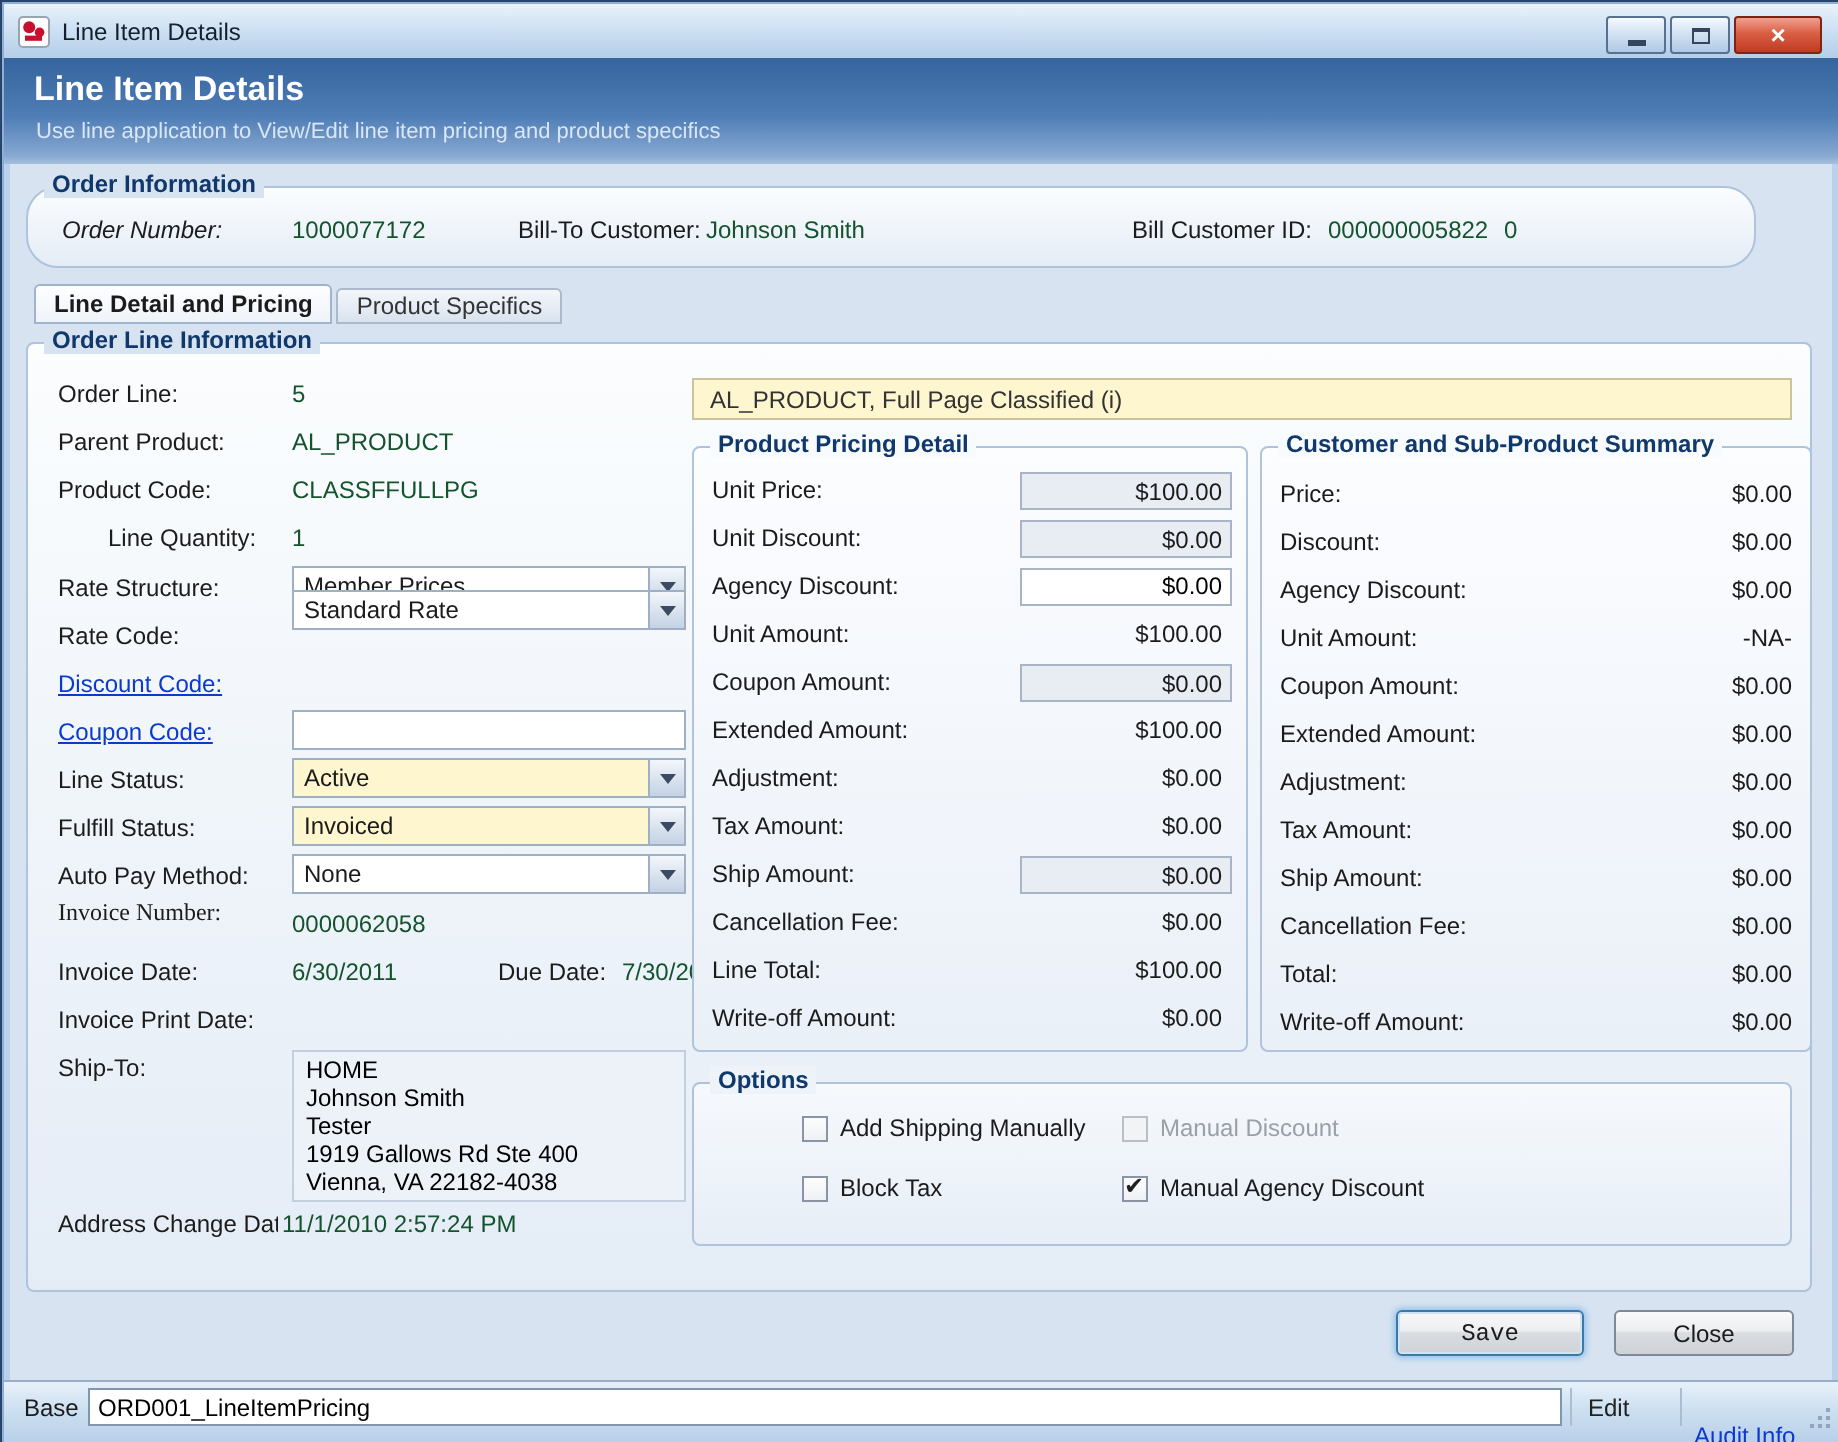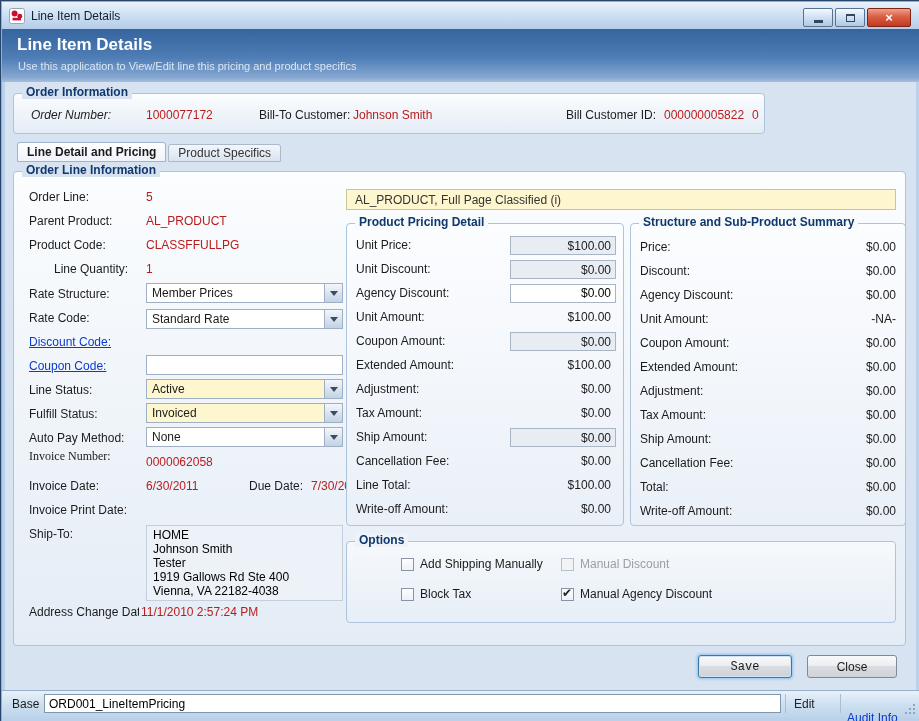--- a/index.html
+++ b/index.html
@@ -29,21 +29,21 @@
   .gb-title.on-page{background:#d7e3f1;}
   .gb-title.on-box{background:#f8fbfe;}
   .gb-title.on-box-mid{background:#eef3f9;}
   
   .tabs{position:absolute;left:16px;top:141px;display:flex;align-items:flex-end;gap:2px;}
   .tab{padding:0 9px;display:flex;align-items:center;border:1px solid #9fb4cf;border-radius:3px 3px 0 0;cursor:pointer;box-sizing:border-box;}
   .tab.active{height:20px;background:linear-gradient(180deg,#fdfeff,#eff4fa);font-weight:bold;}
   .tab.inactive{height:18px;background:linear-gradient(180deg,#f3f7fb,#d9e3ee);color:#333;border-color:#aab9cc;}
   
   .lbl{position:absolute;white-space:nowrap;color:#1c1c1c;}
-  .val{position:absolute;white-space:nowrap;color:#b91c1c;}
+  .val{position:absolute;white-space:nowrap;color:#14532d;}
   .link{position:absolute;white-space:nowrap;color:#0b3bcd;text-decoration:underline;cursor:pointer;}
   .clip{overflow:hidden;text-overflow:clip;}
   .combo{position:absolute;height:20px;background:#fff;border:1px solid #9fb0c4;display:flex;box-sizing:border-box;cursor:pointer;gap:44px;}
   .combo.yellow{background:#fdf6cf;}
   .combo-val{flex:1;padding:2px 5px 0;overflow:hidden;white-space:nowrap;}
   .combo-btn{width:17px;border-left:1px solid #9fb0c4;background:linear-gradient(180deg,#f3f7fb,#dbe4ef 50%,#c3d2e4);display:flex;align-items:center;justify-content:center;flex:none;}
   .tri{width:0;height:0;border-left:4px solid transparent;border-right:4px solid transparent;border-top:5px solid #3c4c60;}
   .txt-input{position:absolute;height:20px;border:1px solid #9fb0c4;box-sizing:border-box;padding:0 5px;font:12px "Liberation Sans",sans-serif;background:#fff;}
   .banner{position:absolute;left:345px;top:188px;width:550px;height:21px;background:#fdf6cf;border:1px solid #c9c49a;box-sizing:border-box;padding:3px 8px 0;color:#333;white-space:nowrap;overflow:hidden;}
   .shipto{position:absolute;left:145px;top:524px;width:197px;height:76px;background:#edf2f8;border:1px solid #c3cfdd;box-sizing:border-box;padding:2px 6px;line-height:14px;white-space:pre-line;color:#000;}
@@ -98,26 +98,26 @@
           <span class="glyph-max"></span>
         </span>
       <span class="win-btn close">
           <span>×</span>
         </span>
     </span>
   </div>
 
   <div class="header">
     <div class="header-title">Line Item Details</div>
-    <div class="header-sub">Use this application to View/Edit line this pricing and product specifics</div>
+    <div class="header-sub">Use line application to View/Edit line item pricing and product specifics</div>
   </div>
 
   <div class="content-bg"></div>
 
-  <div class="groupbox" style="left:12px;top:92px;width:752px;height:41px;">
+  <div class="groupbox" style="left:12px;top:92px;width:865px;height:41px;border-radius:16px;">
     <span class="gb-title on-page">Order Information</span>
   </div>
   <span class="lbl" style="left:30px;top:107px;font-style:italic;">Order Number:</span>
   <span class="val" style="left:145px;top:107px;">1000077172</span>
   <span class="lbl" style="left:258px;top:107px;">Bill-To Customer:</span>
   <span class="val" style="left:352px;top:107px;">Johnson Smith</span>
   <span class="lbl" style="left:565px;top:107px;">Bill Customer ID:</span>
   <span class="val" style="left:663px;top:107px;">000000005822</span>
   <span class="val" style="left:751px;top:107px;">0</span>
 
@@ -144,21 +144,21 @@
 
   <span class="lbl" style="left:28px;top:286px;">Rate Structure:</span>
   <div class="combo" style="left:145px;top:282px;width:197px;">
     <span class="combo-val">Member Prices</span>
     <span class="combo-btn">
         <span class="tri"></span>
       </span>
   </div>
 
   <span class="lbl" style="left:28px;top:310px;">Rate Code:</span>
-  <div class="combo" style="left:145px;top:308px;width:197px;">
+  <div class="combo" style="left:145px;top:294px;width:197px;">
     <span class="combo-val">Standard Rate</span>
     <span class="combo-btn">
         <span class="tri"></span>
       </span>
   </div>
 
   <span class="link" style="left:28px;top:334px;">Discount Code:</span>
 
   <span class="link" style="left:28px;top:358px;">Coupon Code:</span>
   <input class="txt-input" style="left: 145px; top: 354px; width: 197px;" value="">
@@ -257,21 +257,21 @@
       <span class="p-lbl">Line Total:</span>
       <span class="p-txt">$100.00</span>
     </div>
     <div class="p-row">
       <span class="p-lbl">Write-off Amount:</span>
       <span class="p-txt">$0.00</span>
     </div>
   </div>
 
   <div class="groupbox" style="left:629px;top:222px;width:276px;height:303px;background:linear-gradient(180deg,#fcfdff,#eaf0f8);">
-    <span class="gb-title on-box">Structure and Sub-Product Summary</span>
+    <span class="gb-title on-box">Customer and Sub-Product Summary</span>
   </div>
   <div class="rows" style="left:639px;top:234px;width:256px;">
     <div class="s-row">
       <span class="s-lbl">Price:</span>
       <span class="s-val">$0.00</span>
     </div>
     <div class="s-row">
       <span class="s-lbl">Discount:</span>
       <span class="s-val">$0.00</span>
     </div>

